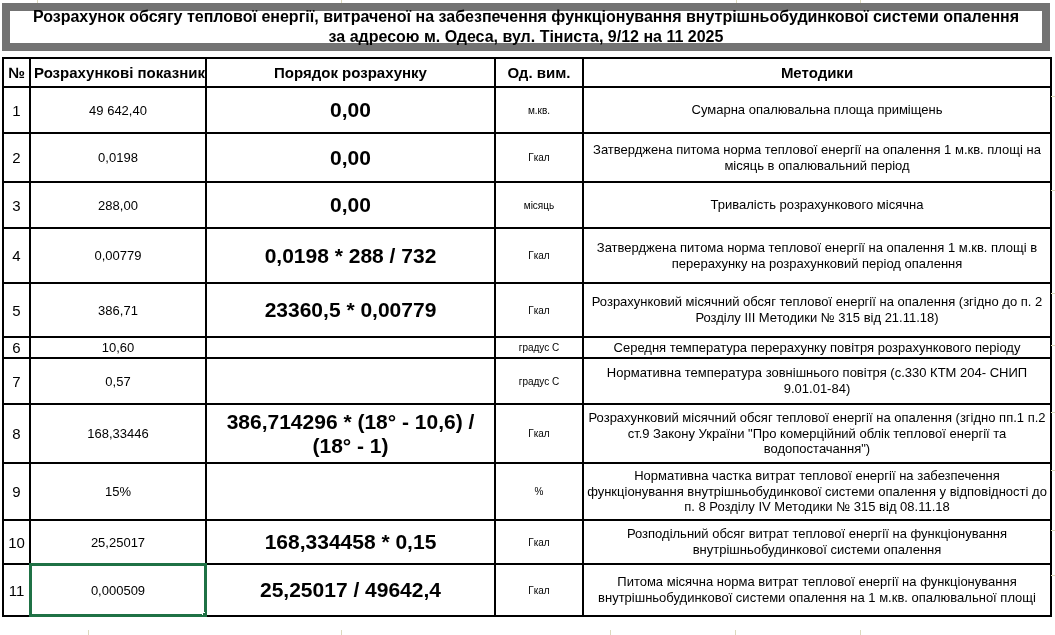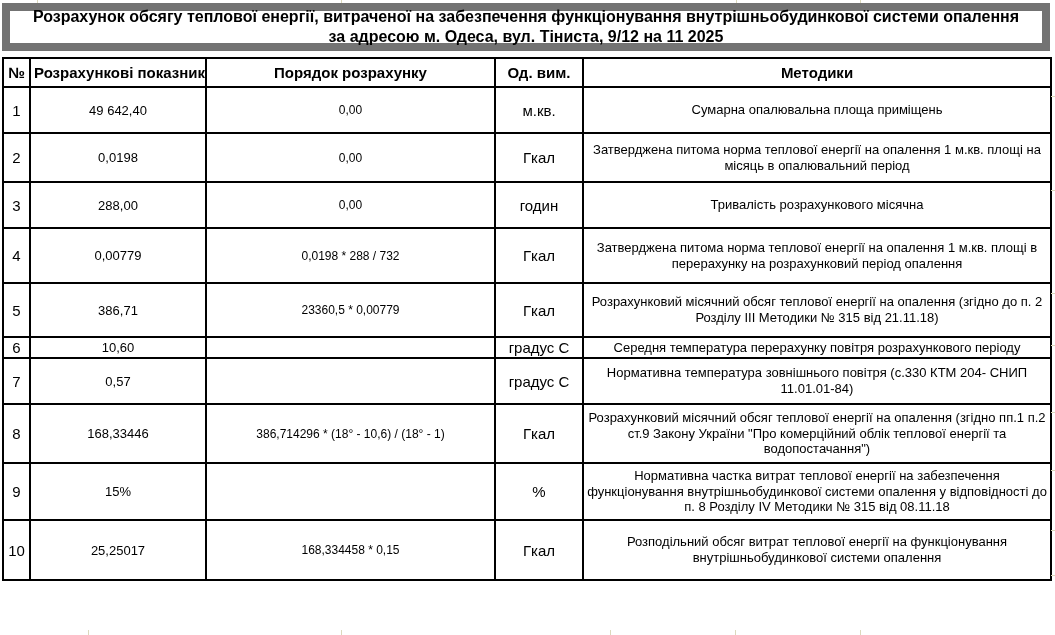--- a/index.html
+++ b/index.html
@@ -37,22 +37,22 @@
     overflow:hidden;
     padding:1px 3px;
   }
   table.calc th {
     font-weight:bold; font-size:15px;
     white-space:nowrap;
     height:29px;
   }
   td.c-num      { font-size:15px; }
   td.c-ind      { font-size:13px; }
-  td.c-formula  { font-size:12px; }
-  td.c-unit     { font-size:15px; }
+  td.c-formula  { font-size:21px;font-weight:bold; }
+  td.c-unit     { font-size:10px; }
   td.c-expl     { font-size:13px; line-height:1.22; padding:1px 4px; }
   td.selected {
     position:relative;
     outline:3px solid #1F7145;
     outline-offset:-2px;
   }
   .fill-handle {
     position:absolute;
     right:-4px; bottom:-4px;
     width:7px; height:7px;
@@ -101,21 +101,21 @@
           <td class="c-num">2</td>
           <td class="c-ind">0,0198</td>
           <td class="c-formula">0,00</td>
           <td class="c-unit">Гкал</td>
           <td class="c-expl">Затверджена питома норма теплової енергії на опалення 1 м.кв. площі на місяць в опалювальний період</td>
         </tr>
         <tr style="height: 46px;">
           <td class="c-num">3</td>
           <td class="c-ind">288,00</td>
           <td class="c-formula">0,00</td>
-          <td class="c-unit">годин</td>
+          <td class="c-unit">місяць</td>
           <td class="c-expl">Тривалість розрахункового місячна</td>
         </tr>
         <tr style="height: 55px;">
           <td class="c-num">4</td>
           <td class="c-ind">0,00779</td>
           <td class="c-formula">0,0198 * 288 / 732</td>
           <td class="c-unit">Гкал</td>
           <td class="c-expl">Затверджена питома норма теплової енергії на опалення 1 м.кв. площі в перерахунку на розрахунковий період опалення</td>
         </tr>
         <tr style="height: 54px;">
@@ -130,42 +130,49 @@
           <td class="c-ind">10,60</td>
           <td class="c-formula"></td>
           <td class="c-unit">градус С</td>
           <td class="c-expl">Середня температура перерахунку повітря розрахункового періоду</td>
         </tr>
         <tr style="height: 46px;">
           <td class="c-num">7</td>
           <td class="c-ind">0,57</td>
           <td class="c-formula"></td>
           <td class="c-unit">градус С</td>
-          <td class="c-expl">Нормативна температура зовнішнього повітря (с.330 КТМ 204-  СНИП 11.01.01-84)</td>
+          <td class="c-expl">Нормативна температура зовнішнього повітря (с.330 КТМ 204-  СНИП 9.01.01-84)</td>
         </tr>
         <tr style="height: 59px;">
           <td class="c-num">8</td>
           <td class="c-ind">168,33446</td>
           <td class="c-formula">386,714296 * (18° - 10,6) / (18° - 1)</td>
           <td class="c-unit">Гкал</td>
           <td class="c-expl">Розрахунковий місячний обсяг теплової енергії на опалення (згідно пп.1 п.2 ст.9 Закону України "Про комерційний облік теплової енергії та водопостачання")</td>
         </tr>
         <tr style="height: 57px;">
           <td class="c-num">9</td>
           <td class="c-ind">15%</td>
           <td class="c-formula"></td>
           <td class="c-unit">%</td>
           <td class="c-expl">Нормативна частка витрат теплової енергії на забезпечення функціонування внутрішньобудинкової системи опалення у відповідності до п. 8 Розділу IV Методики № 315 від 08.11.18</td>
         </tr>
-        <tr style="height: 60px; border-radius: 14px;">
+        <tr style="height: 44px; border-radius: 14px;">
           <td class="c-num">10</td>
           <td class="c-ind">25,25017</td>
           <td class="c-formula">168,334458 * 0,15</td>
           <td class="c-unit">Гкал</td>
           <td class="c-expl">Розподільний обсяг витрат теплової енергії на функціонування внутрішньобудинкової системи опалення</td>
+        </tr>
+        <tr style="height: 52px;">
+          <td class="c-num">11</td>
+          <td class="c-ind selected" style="outline-color: rgb(31, 113, 69);">0,000509<div class="fill-handle" style="background: rgb(31, 113, 69);"></div></td>
+          <td class="c-formula">25,25017 / 49642,4</td>
+          <td class="c-unit">Гкал</td>
+          <td class="c-expl">Питома місячна норма витрат теплової енергії на функціонування внутрішньобудинкової системи опалення на 1 м.кв. опалювальної площі</td>
         </tr>
       </tbody>
   </table>
 
   <div class="gl gl-v" style="left:37px;   top:0; height:3px;"></div>
   <div class="gl gl-v" style="left:341px;  top:0; height:3px;"></div>
   <div class="gl gl-v" style="left:736px;  top:0; height:3px;"></div>
   <div class="gl gl-v" style="left:860px;  top:0; height:3px;"></div>
   <div class="gl gl-v" style="left:88px;   top:630px; height:5px;"></div>
   <div class="gl gl-v" style="left:341px;  top:630px; height:5px;"></div>

